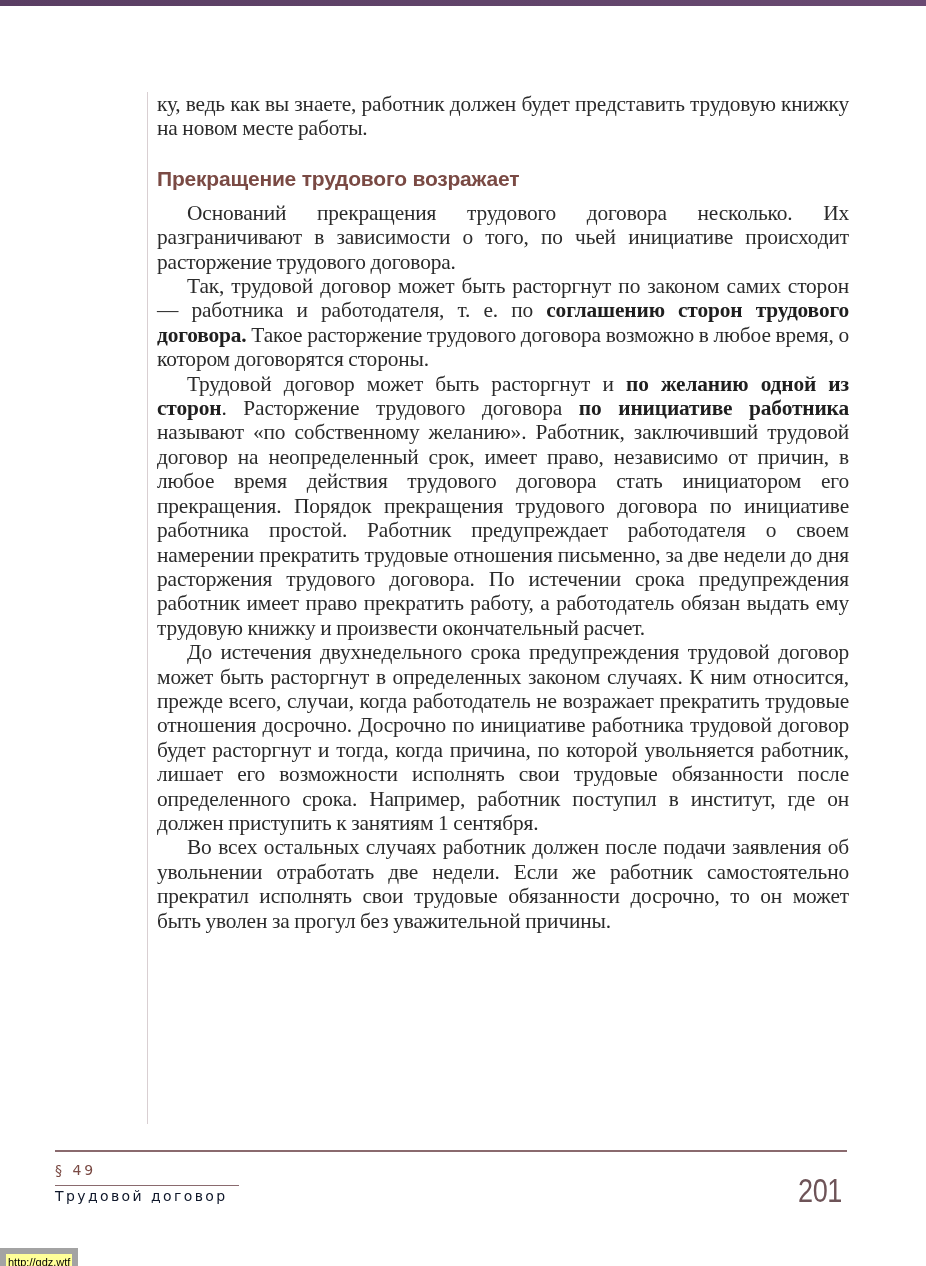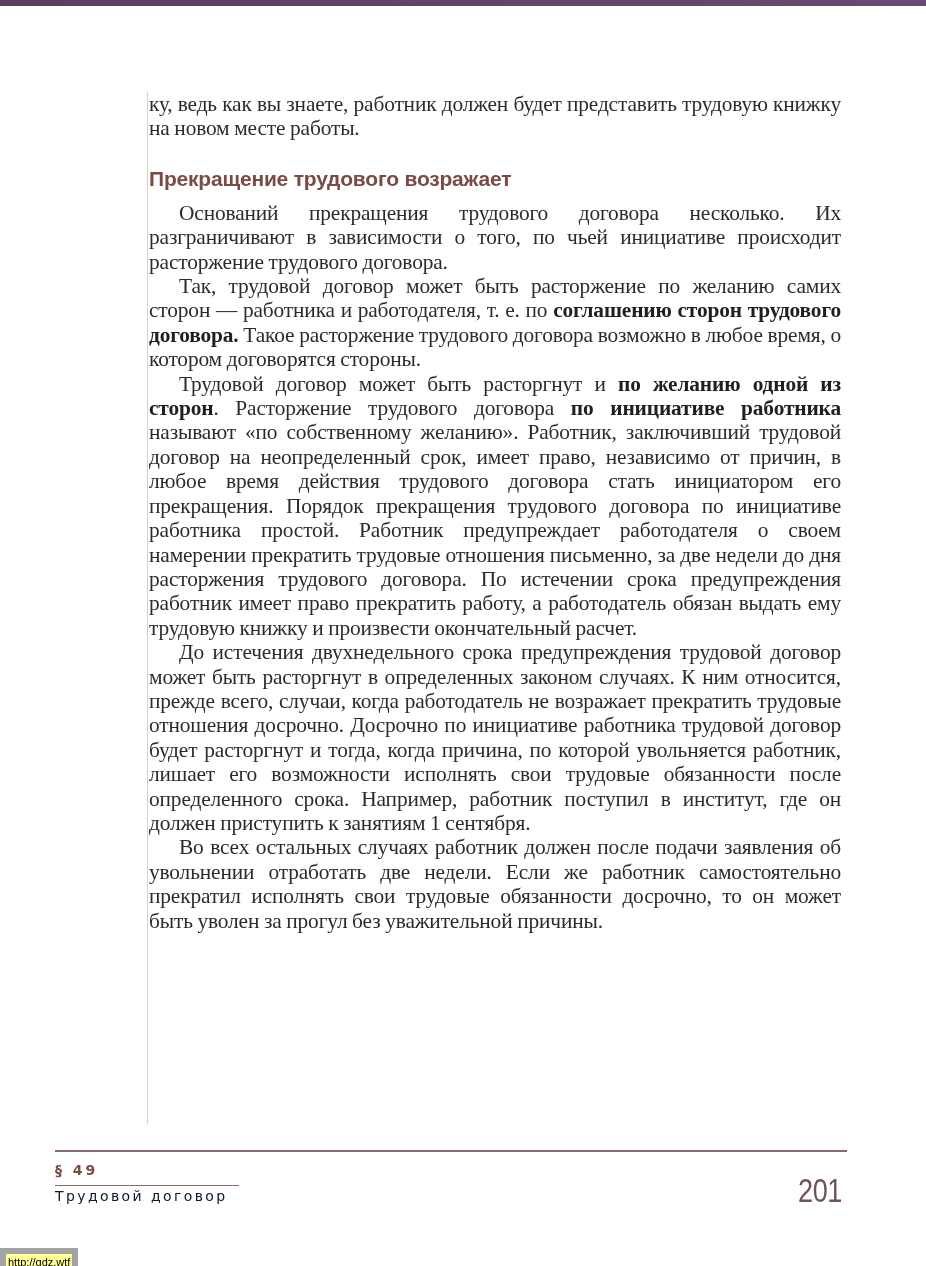--- a/index.html
+++ b/index.html
@@ -25,21 +25,21 @@
     .margin-rule {
       position: absolute;
       left: 147px;
       top: 92px;
       width: 1px;
       height: 1032px;
       background: #d9cfd2;
     }
     .content {
       position: absolute;
-      left: 149px;
+      left: 157px;
       top: 92px;
       width: 692px;
     }
     .para {
       margin: 0;
       font-size: 21.4px;
       line-height: 24.4px;
       text-align: justify;
       letter-spacing: -0.15px;
       word-spacing: -0.5px;
@@ -61,21 +61,21 @@
       top: 1150px;
       width: 792px;
       height: 2px;
       background: #8a6a6e;
     }
     .footer-section {
       position: absolute;
       left: 55px;
       top: 1162px;
       font-family: "DejaVu Sans", "Liberation Sans", sans-serif;
-      font-weight: bold;
+      font-weight: normal;
       font-size: 14px;
       color: #7a4a44;
       letter-spacing: 3px;
     }
     .footer-section-rule {
       position: absolute;
       left: 55px;
       top: 1185px;
       width: 184px;
       height: 1px;
@@ -120,21 +120,21 @@
 <div class="top-bar"></div>
 <div class="margin-rule"></div>
 
 <div class="content">
   <p class="para">ку, ведь как вы знаете, работник должен будет представить трудовую книжку на новом месте работы.</p>
 
   <h2 class="heading">Прекращение трудового возражает</h2>
 
   <p class="para indent">Оснований прекращения трудового договора несколько. Их разграничивают в зависимости о того, по чьей инициативе происходит расторжение трудового договора.</p>
 
-  <p class="para indent"><span>Так, трудовой договор может быть расторжение по желанию самих сторон — работника и работодателя, т. е. по </span><b>соглашению сторон трудового договора.</b><span> Такое расторжение трудового договора возможно в любое время, о котором договорятся стороны.</span></p>
+  <p class="para indent"><span>Так, трудовой договор может быть расторгнут по законом самих сторон — работника и работодателя, т. е. по </span><b>соглашению сторон трудового договора.</b><span> Такое расторжение трудового договора возможно в любое время, о котором договорятся стороны.</span></p>
 
 
   <p class="para indent"><span>Трудовой договор может быть расторгнут и </span><b>по желанию одной из сторон</b><span>. Расторжение трудового договора </span><b>по инициативе работника</b><span> называют «по собственному желанию». Работник, заключивший трудовой договор на неопределенный срок, имеет право, независимо от причин, в любое время действия трудового договора стать инициатором его прекращения. Порядок прекращения трудового договора по инициативе работника простой. Работник предупреждает работодателя о своем намерении прекратить трудовые отношения письменно, за две недели до дня расторжения трудового договора. По истечении срока предупреждения работник имеет право прекратить работу, а работодатель обязан выдать ему трудовую книжку и произвести окончательный расчет.</span></p>
 
   <p class="para indent">До истечения двухнедельного срока предупреждения трудовой договор может быть расторгнут в определенных законом случаях. К ним относится, прежде всего, случаи, когда работодатель не возражает прекратить трудовые отношения досрочно. Досрочно по инициативе работника трудовой договор будет расторгнут и тогда, когда причина, по которой увольняется работник, лишает его возможности исполнять свои трудовые обязанности после определенного срока. Например, работник поступил в институт, где он должен приступить к занятиям 1 сентября.</p>
 
   <p class="para indent">Во всех остальных случаях работник должен после подачи заявления об увольнении отработать две недели. Если же работник самостоятельно прекратил исполнять свои трудовые обязанности досрочно, то он может быть уволен за прогул без уважительной причины.</p>
 </div>
 
 <div class="footer-rule"></div>

